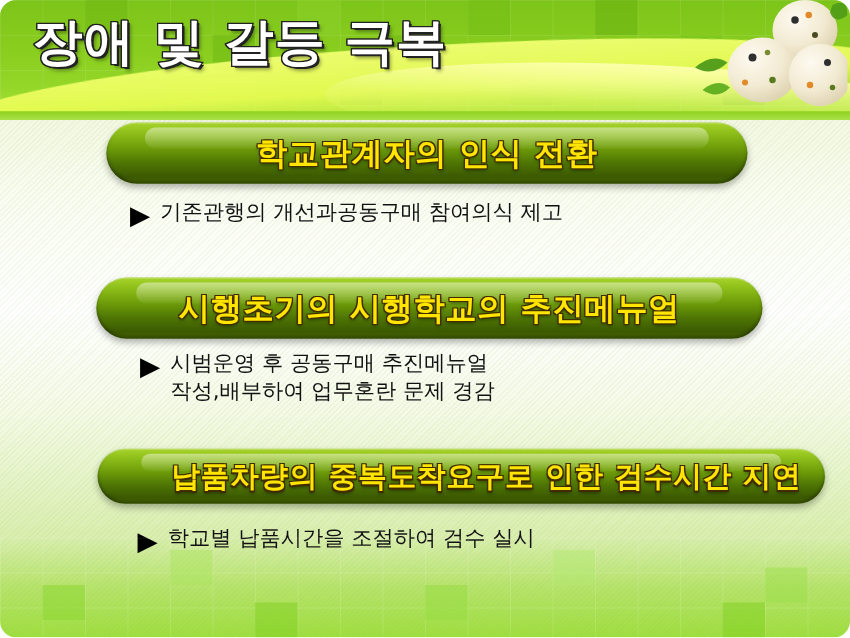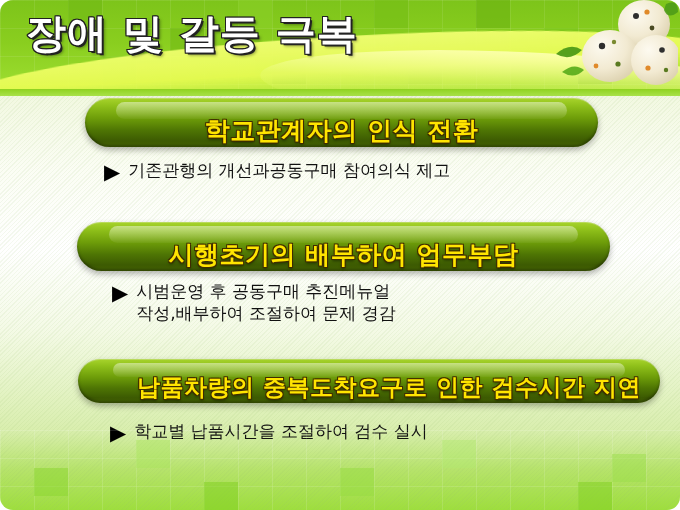--- a/index.html
+++ b/index.html
@@ -88,21 +88,21 @@
       #a8d42c 0%,
       #8fc01a 16%,
       #6d9c09 42%,
       #4e7504 66%,
       #3c5a02 88%,
       #4a6a05 100%);
     box-shadow:
       0 3px 6px rgba(0,0,0,.30),
       inset 0 -2px 3px rgba(0,0,0,.35),
       inset 0 1px 0 rgba(255,255,255,.25);
-    display:flex;align-items:flex-end;justify-content:center;
+    display:flex;align-items:center;justify-content:center;
     overflow:hidden;
   }
   .pill::before{ 
     content:"";position:absolute;left:6%;right:6%;top:8%;height:34%;
     border-radius:999px;
     background:linear-gradient(to bottom,rgba(255,255,255,.45),rgba(255,255,255,.04));
     pointer-events:none;
   }
   .pill-text{
     position:relative;z-index:2;
@@ -201,26 +201,26 @@
 
   <div class="pill" id="pill1">
     <span class="pill-text">학교관계자의 인식 전환</span>
   </div>
   <div class="bullet" id="bul1">
     <span class="tri">▶</span>
     <span class="btxt">기존관행의 개선과공동구매 참여의식 제고</span>
   </div>
 
   <div class="pill" id="pill2">
-    <span class="pill-text">시행초기의 배부하여 업무부담</span>
+    <span class="pill-text">시행초기의 시행학교의 추진메뉴얼</span>
   </div>
   <div class="bullet" id="bul2">
     <span class="tri">▶</span>
     <span class="btxt">시범운영 후 공동구매 추진메뉴얼
-작성,배부하여 조절하여 문제 경감</span>
+작성,배부하여 업무혼란 문제 경감</span>
   </div>
 
   <div class="pill" id="pill3">
     <span class="pill-text">납품차량의 중복도착요구로 인한 검수시간 지연</span>
   </div>
   <div class="bullet" id="bul3">
     <span class="tri">▶</span>
     <span class="btxt">학교별 납품시간을 조절하여 검수 실시</span>
   </div>
 

